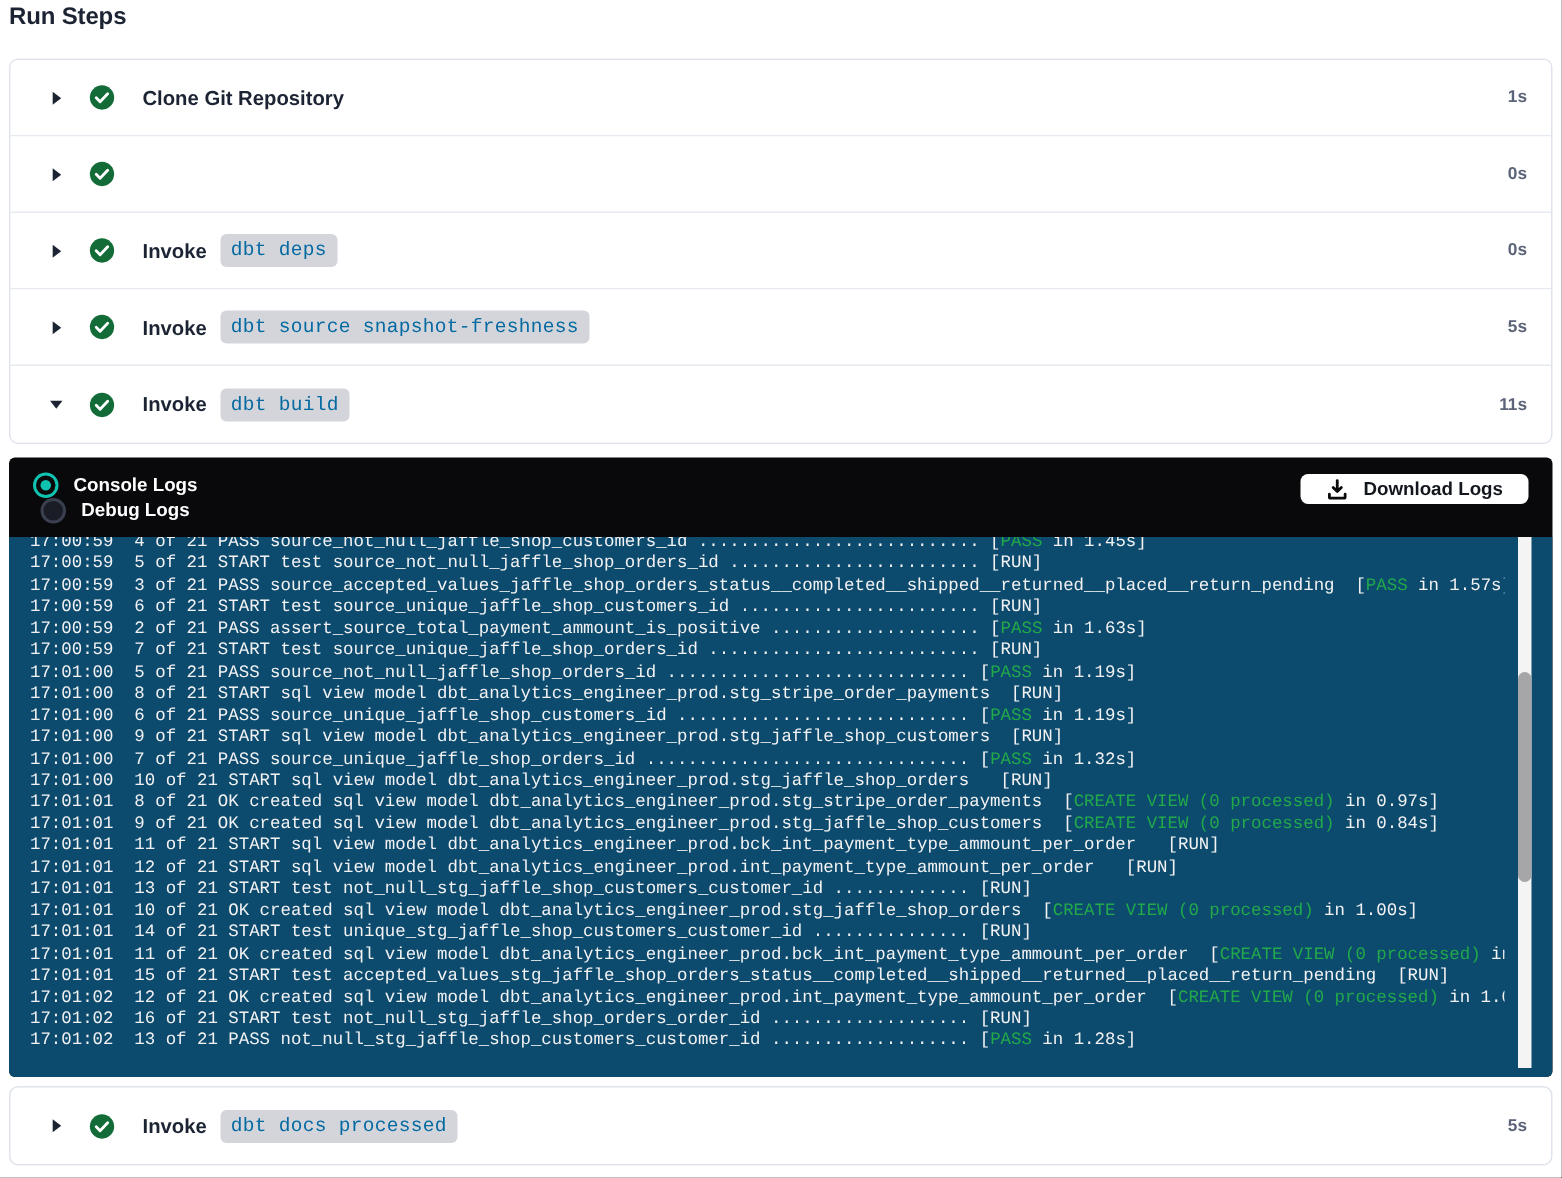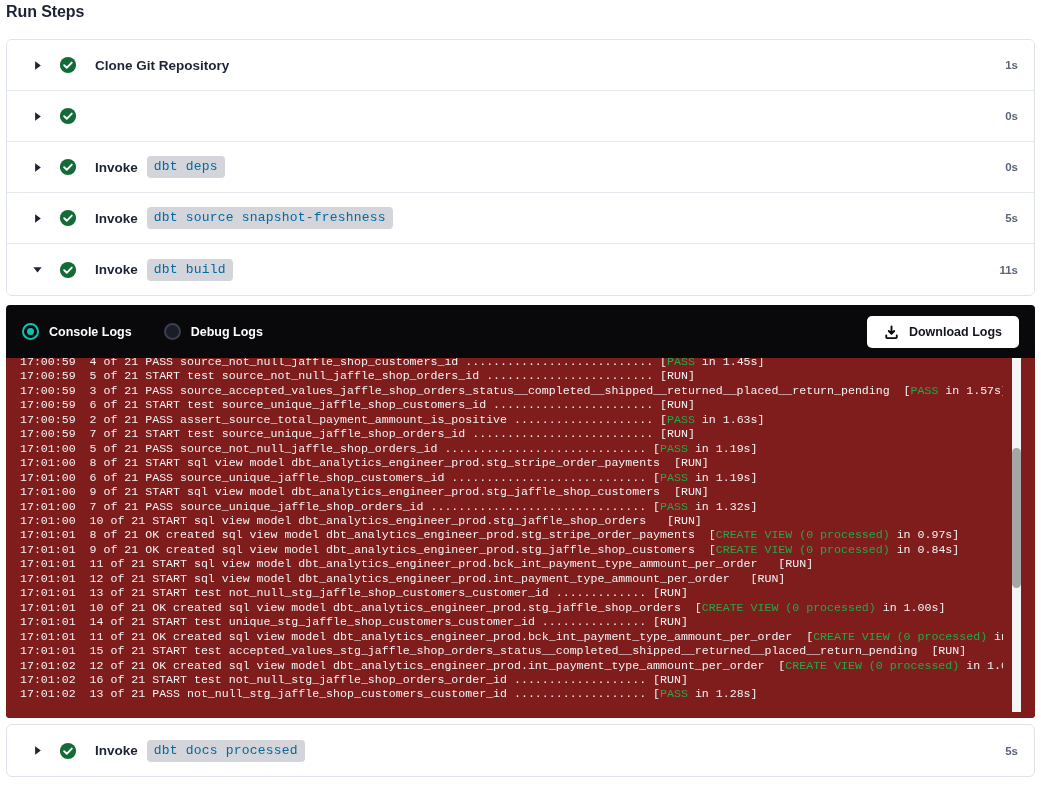--- a/index.html
+++ b/index.html
@@ -96,21 +96,21 @@
   }
 
   .console-toolbar {
     height: 53px;
     display: flex;
     align-items: center;
     padding: 0 16px 0 16px;
     position: relative;
   }
 
-  .radio-group { display: flex; align-items: center; }
+  .radio-group { display: flex; align-items: center; flex-direction: column; }
   .radio-opt { display: flex; align-items: center; margin-right: 32px; cursor: pointer; }
 
   .radio-dot {
     width: 17px; height: 17px;
     border-radius: 50%;
     border: 2px solid #3a4050;
     background: #1a1d26;
     display: flex; align-items: center; justify-content: center;
     flex: 0 0 17px;
   }
@@ -128,21 +128,21 @@
     margin-left: 10px;
     color: #ffffff;
     font-size: 12.5px;
     font-weight: bold;
   }
 
   .download-btn {
     position: absolute;
     right: 16px;
     top: 11px;
-    height: 32px;
+    height: 20px;
     background: #ffffff;
     border-radius: 5px;
     display: flex;
     align-items: center;
     padding: 0 17px;
     cursor: pointer;
     border: none;
   }
   .download-btn .dl-icon { display: flex; align-items: center; color: #0b0b0d; }
   .download-btn .dl-label {
@@ -151,21 +151,21 @@
     font-weight: bold;
     color: #13161d;
     white-space: nowrap;
   }
 
   .console-body {
     position: absolute;
     left: 0; right: 0;
     top: 53px;
     bottom: 0;
-    background: #7f1d1d;
+    background: #0c4a6e;
     overflow: hidden;
   }
 
   .log-scroll {
     position: absolute;
     left: 14px;
     top: -3px;
     right: 32px;
     bottom: 0;
     overflow: hidden;

